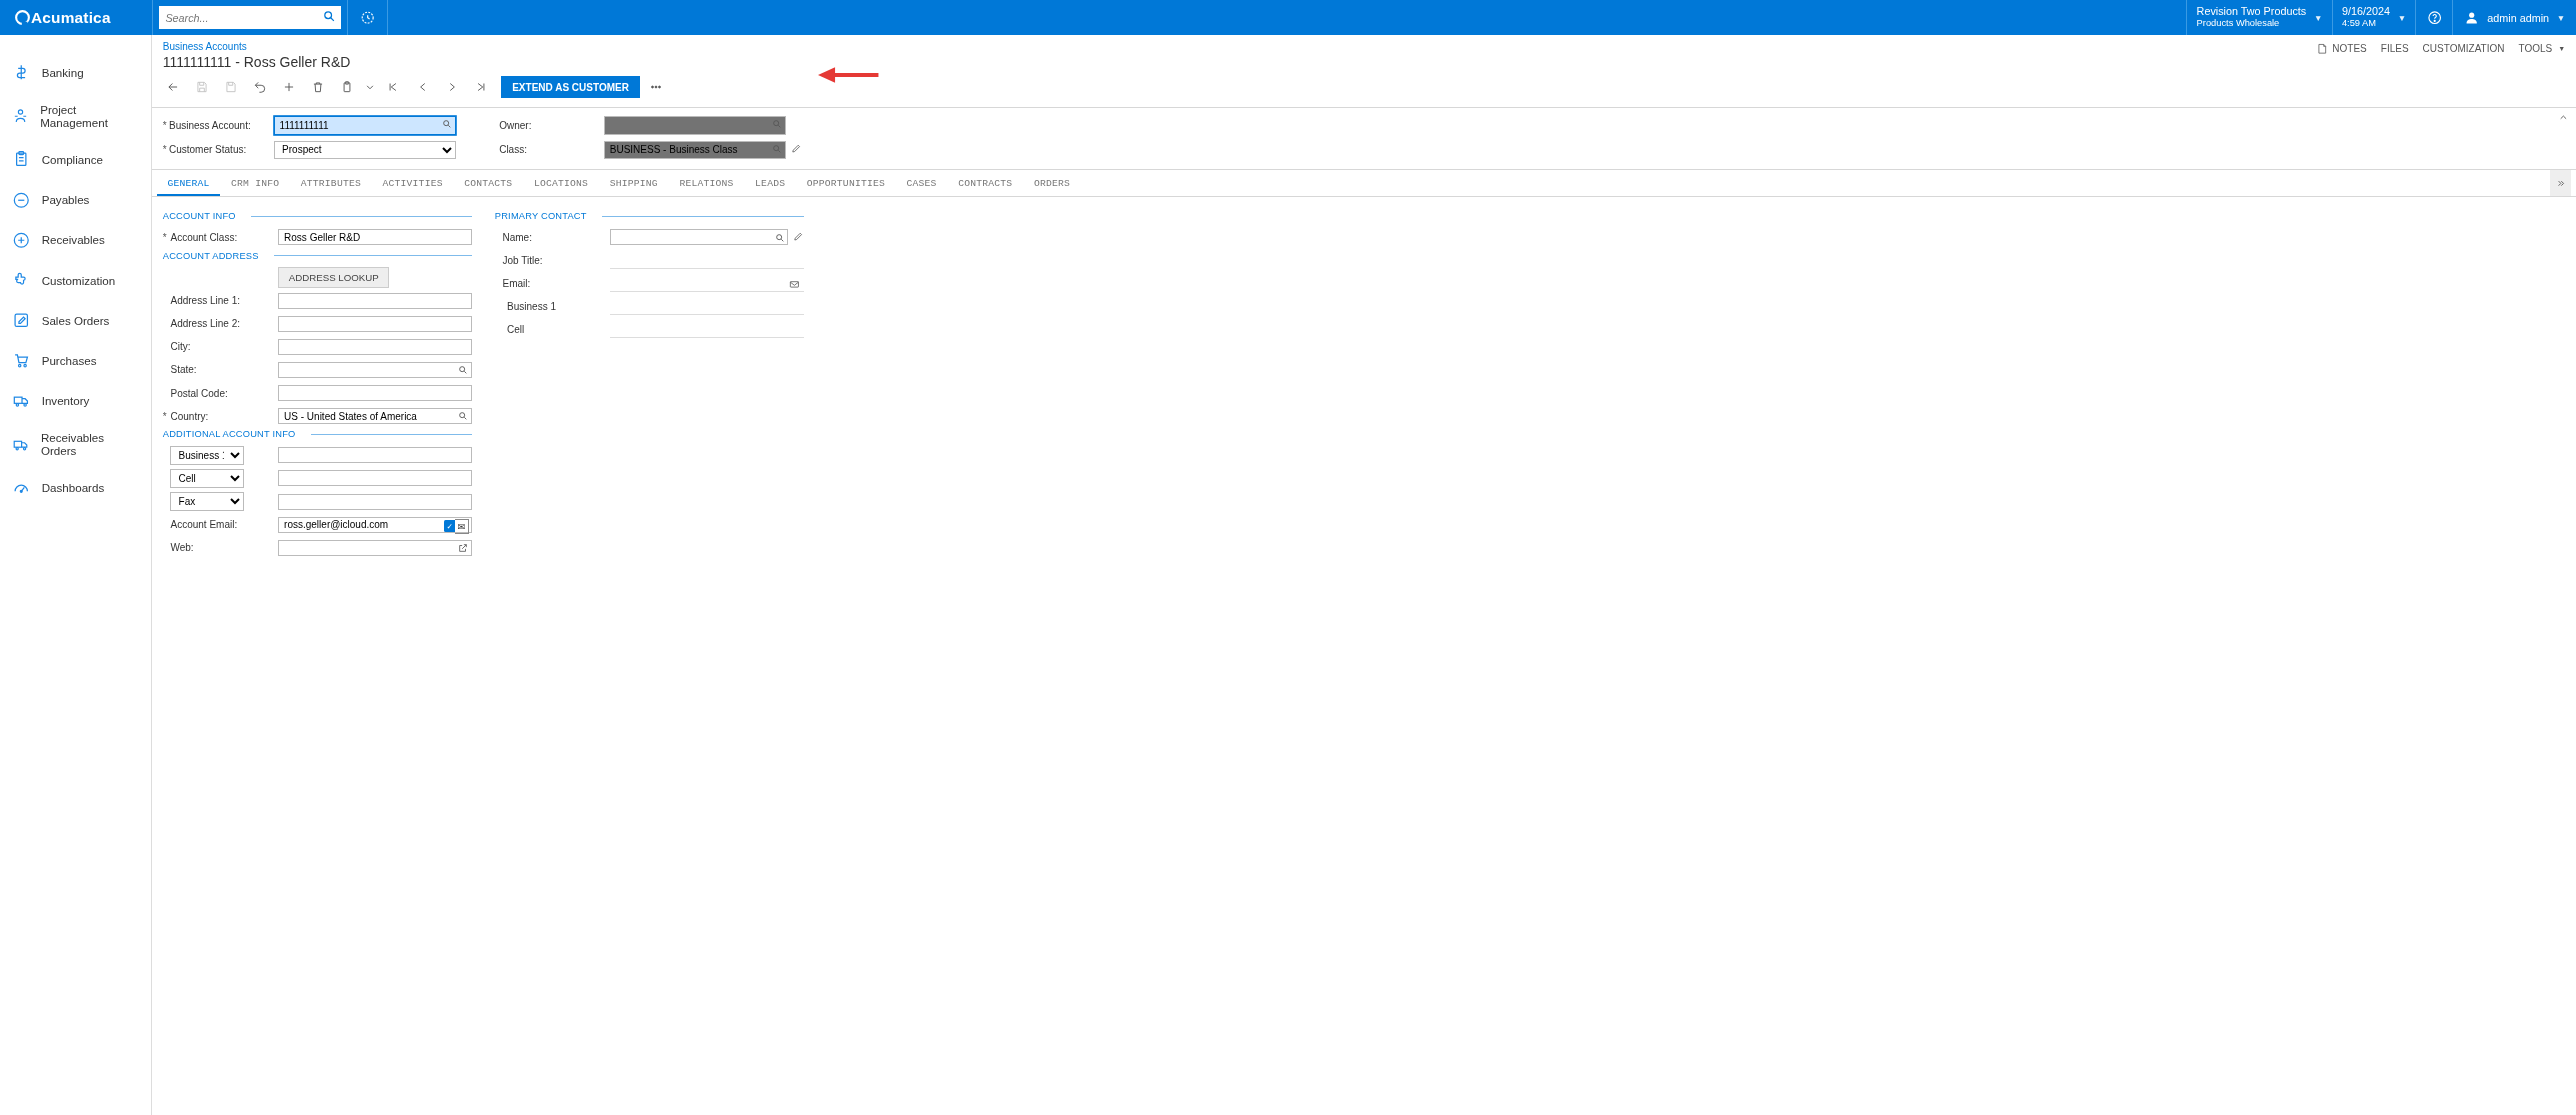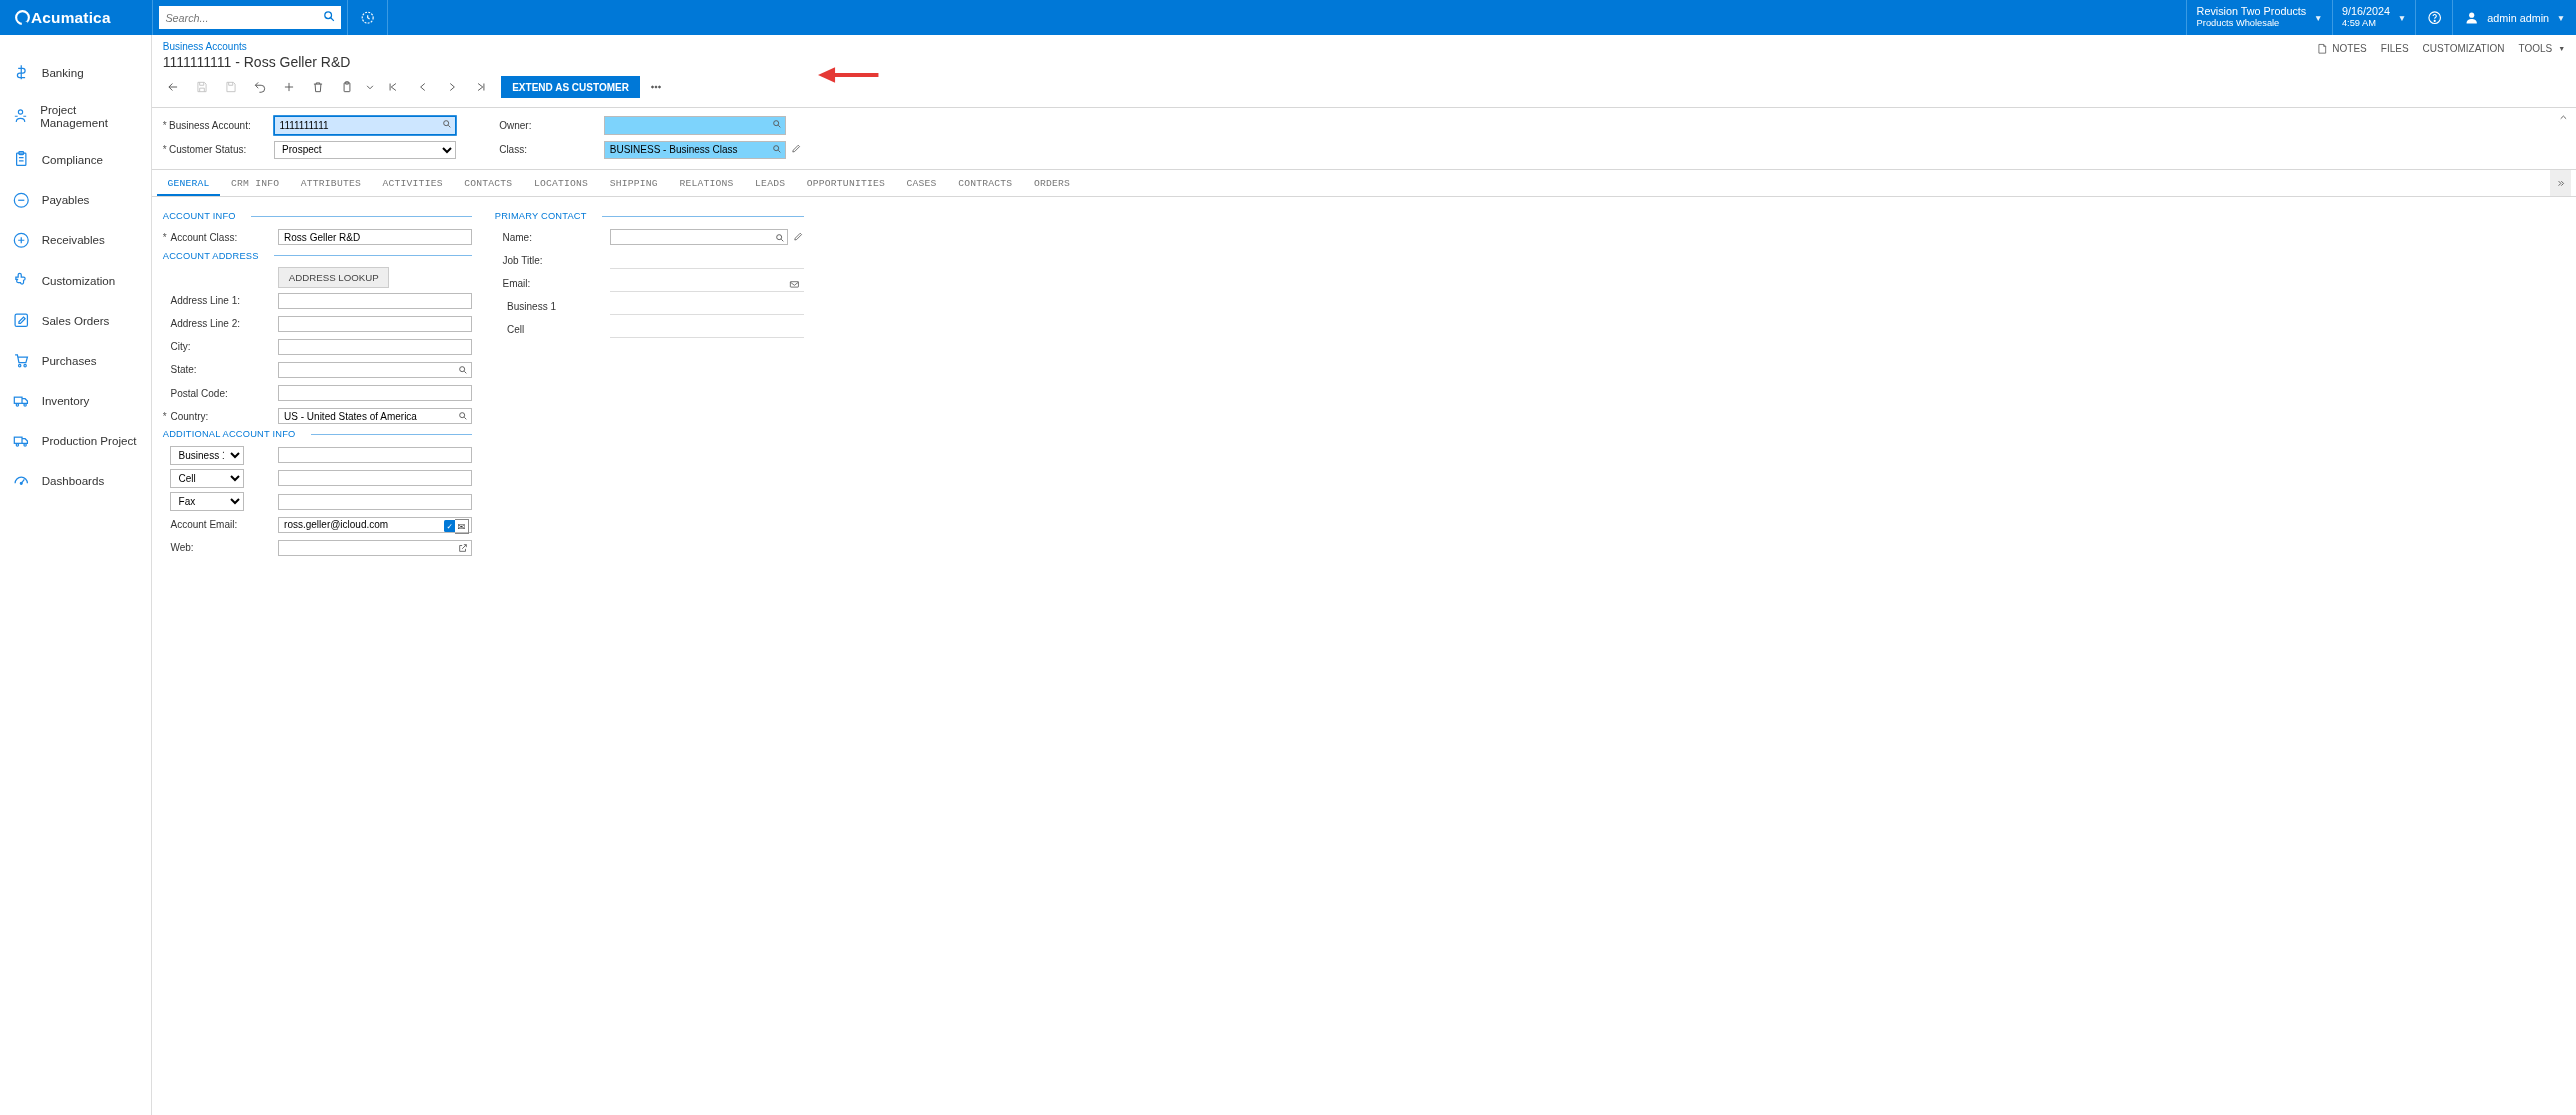--- a/index.html
+++ b/index.html
@@ -48,21 +48,21 @@
   .arrow-annot { position: absolute; left: 666px; top: -6.2px; pointer-events: none; }
 
   
   .summary { display: flex; gap: 0; padding: 7.7px 10.8px 4.6px 10.8px; border-bottom: 0.8px solid #d7d7d7; position: relative; }
   .summary-col { width: 324px; }
   .summary-col + .summary-col { margin-left: 6.2px; }
   .srow { display: flex; align-items: center; margin-bottom: 4.6px; height: 20px; }
   .req { width: 6.2px; color: #555; }
   .slabel { width: 105px; color: #333; font-size: 10px; }
   .sinput-wrap { flex: 1; max-width: 182px; position: relative; }
-  .sinput { width: 100%; height: 18.5px; border: 0.8px solid #bbb; padding: 0 18.5px 0 4.6px; font-size: 10px; background: #7dd3fc; }
+  .sinput { width: 100%; height: 18.5px; border: 0.8px solid #bbb; padding: 0 18.5px 0 4.6px; font-size: 10px; background: #737373; }
   .sinput.focus { border: 0.8px solid #0078d7; box-shadow: 0 0 0 0.8px #0078d7; }
   .sinput.sel { background: #cde6ff; }
   .lookup-ico { position: absolute; right: 3.9px; top: 3.1px; font-size: 10px; color: #555; cursor: pointer; }
   .select-wrap select { width: 100%; height: 18.5px; border: 0.8px solid #bbb; padding: 0 3.1px; font-size: 10px; background: #fff; }
   .edit-ico { margin-left: 4.6px; color: #555; cursor: pointer; }
   .collapse-caret { position: absolute; right: 7.7px; top: 4.6px; cursor: pointer; }
 
   
   .tabs { display: flex; align-items: center; border-bottom: 0.8px solid #d7d7d7; padding: 0 4.6px; }
   .tab { padding: 7.7px 10.8px; font-size: 9.7px; color: #777; cursor: pointer; letter-spacing: 0.2px; font-family: Liberation Mono, monospace; }
@@ -218,21 +218,21 @@
         </svg>
       <span>Inventory</span>
     </div>
     <div class="side-item">
       <svg viewBox="0 0 24 24">
           <rect x="3" y="8" width="10" height="8"></rect>
           <path d="M13 10h4l3 3v3h-7"></path>
           <circle cx="7" cy="18" r="1.5"></circle>
           <circle cx="17" cy="18" r="1.5"></circle>
         </svg>
-      <span>Production Project</span>
+      <span>Receivables Orders</span>
     </div>
     <div class="side-item">
       <svg viewBox="0 0 24 24">
           <path d="M4 16a8 8 0 1 1 16 0"></path>
           <path d="M12 16l4-5"></path>
           <circle cx="12" cy="16" r="1.2" fill="#1e88e5"></circle>
         </svg>
       <span>Dashboards</span>
     </div>
   </div>

